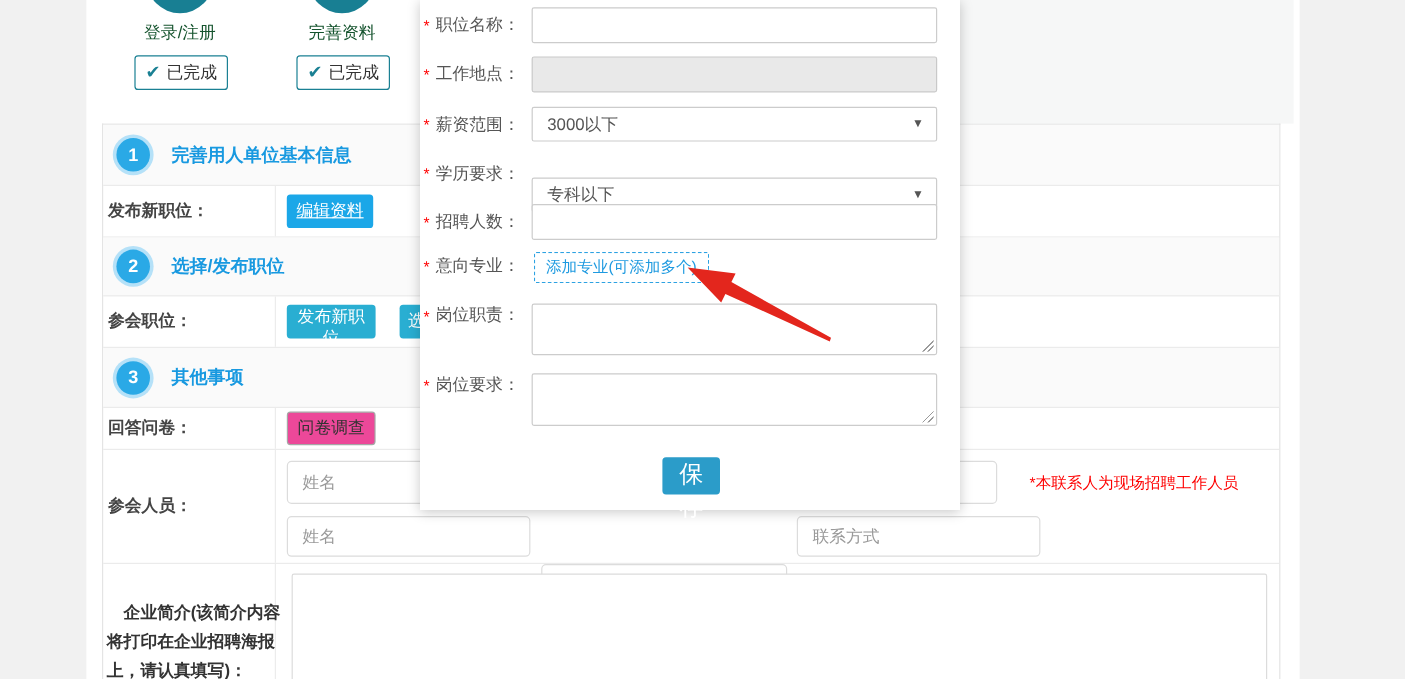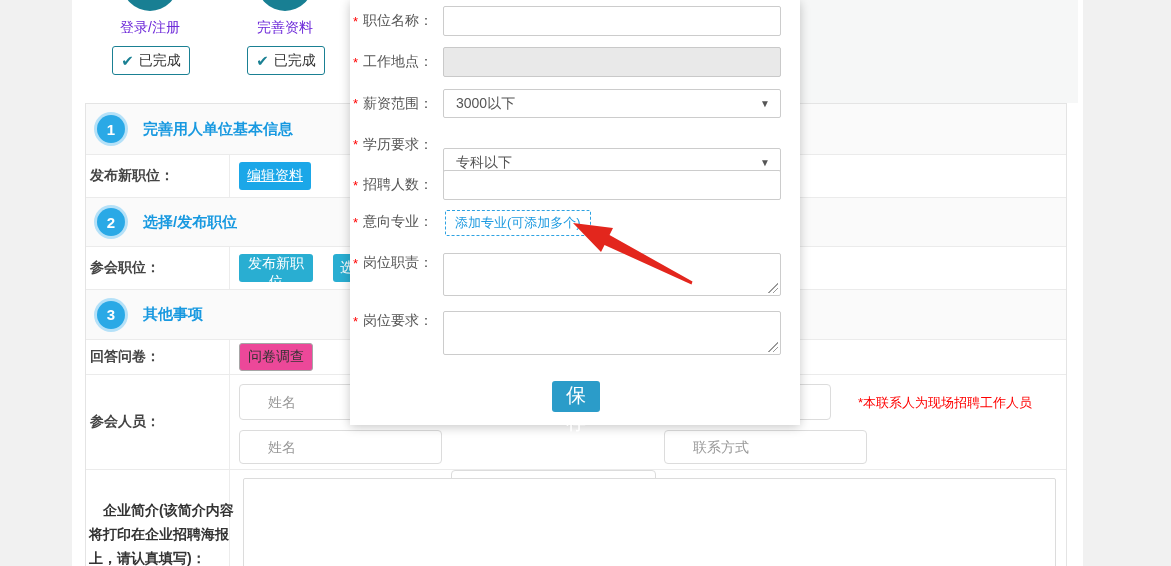--- a/index.html
+++ b/index.html
@@ -6,21 +6,21 @@
   body{font-family:"Liberation Sans","DejaVu Sans",sans-serif;}
   #page{position:relative;width:1171px;height:566px;background:#f1f1f1;overflow:hidden;font-size:14px;color:#333;}
 
   
   #card{position:absolute;left:72px;top:0;width:1011px;height:566px;background:#fff;}
   #top-right-panel{position:absolute;left:797px;top:0;width:281px;height:103px;background:#f6f7f7;}
 
   
   .step-circle{position:absolute;top:-45px;width:56px;height:56px;border-radius:50%;background:#187f93;}
   #step1-circle{left:122px;} #step2-circle{left:257px;}
-  .step-label{position:absolute;top:19px;width:100px;text-align:center;color:#6d28d9;font-size:14px;}
+  .step-label{position:absolute;top:19px;width:100px;text-align:center;color:#14532d;font-size:14px;}
   #step1-label{left:100px;} #step2-label{left:235px;}
   .done-btn{position:absolute;top:46px;width:78px;height:29px;background:#fff;border:1px solid #1a8093;border-radius:3px;display:flex;align-items:center;justify-content:center;gap:5px;box-sizing:border-box;cursor:pointer;}
   #done1{left:112px;} #done2{left:247px;}
   .done-check{color:#1a8093;font-weight:bold;font-size:15px;line-height:1;}
   .done-text{color:#333;font-size:14px;}
 
   
   #main-box{position:absolute;left:85px;top:103px;width:982px;height:463px;background:#fff;border:1px solid #e4e4e4;border-bottom:none;box-sizing:border-box;}
   .row{position:absolute;left:0;right:0;border-bottom:1px solid #ebebeb;box-sizing:border-box;}
   .sec-row{background:#fafafa;}
@@ -29,21 +29,21 @@
   #r4{top:271px;height:95px;} #r5{top:366px;height:97px;border-bottom:none;}
   .lcol{position:absolute;left:0;top:0;height:100%;width:143px;border-right:1px solid #ececec;}
   .sec-badge{position:absolute;left:11px;top:50%;transform:translateY(-50%);width:28px;height:28px;border-radius:50%;background:#2aa9e6;box-shadow:0 0 0 3px #b5e1f8;color:#fff;font-weight:bold;font-size:15px;display:flex;align-items:center;justify-content:center;}
   .sec-title{position:absolute;left:57px;top:0;height:100%;display:flex;align-items:center;color:#1899e0;font-weight:bold;font-size:15px;}
   .rlabel{position:absolute;left:4px;top:0;height:100%;display:flex;align-items:center;font-weight:bold;color:#444;font-size:14px;}
   .btn{border:none;border-radius:3px;font-size:14px;color:#fff;cursor:pointer;font-family:inherit;}
   #edit-btn{position:absolute;left:153px;top:50%;transform:translateY(-50%);width:72px;height:28px;background:#1ba7e8;text-decoration:underline;}
   #publish-btn{position:absolute;left:153px;top:50%;transform:translateY(-50%);width:74px;height:28px;background:#29aed2;}
   #select-btn{position:absolute;left:247px;top:50%;transform:translateY(-50%);width:88px;height:28px;background:#29aed2;text-align:left;padding-left:7px;}
   #quest-btn{position:absolute;left:153px;top:50%;transform:translateY(-50%);width:74px;height:28px;background:#ec4899;border:1px solid #a6a6a6;color:#333;border-radius:3px;font-size:14px;cursor:pointer;font-family:inherit;}
-  .att-input{position:absolute;border:1px solid #dcdcdc;border-radius:4px;box-sizing:border-box;padding:0 28px;font-size:14px;color:#333;background:#fff;font-family:inherit;outline:none;}
+  .att-input{position:absolute;border:1px solid #dcdcdc;border-radius:4px;box-sizing:border-box;padding:0 12px;font-size:14px;color:#333;background:#fff;font-family:inherit;outline:none;}
   .att-input::placeholder{color:#999;}
   #att-a1{left:153px;top:9px;width:203px;height:36px;}
   #att-a2{left:365px;top:9px;width:205px;height:36px;}
   #att-a3{left:578px;top:9px;width:167px;height:36px;}
   #att-b1{left:153px;top:55px;width:203px;height:34px;}
   #att-b2{left:365px;top:55px;width:205px;height:34px;margin-top:40px;}
   #att-b3{left:578px;top:55px;width:203px;height:34px;}
   #contact-note{position:absolute;left:772px;top:19px;color:#fe0000;font-size:13px;white-space:nowrap;}
   #intro-label{position:absolute;left:3px;top:28px;width:150px;font-weight:bold;color:#333;font-size:14px;line-height:24px;text-indent:1em;}
   #intro-textarea{position:absolute;left:157px;top:8px;width:813px;height:182px;border:1px solid #dcdcdc;border-radius:2px;background:#fff;box-sizing:border-box;}

